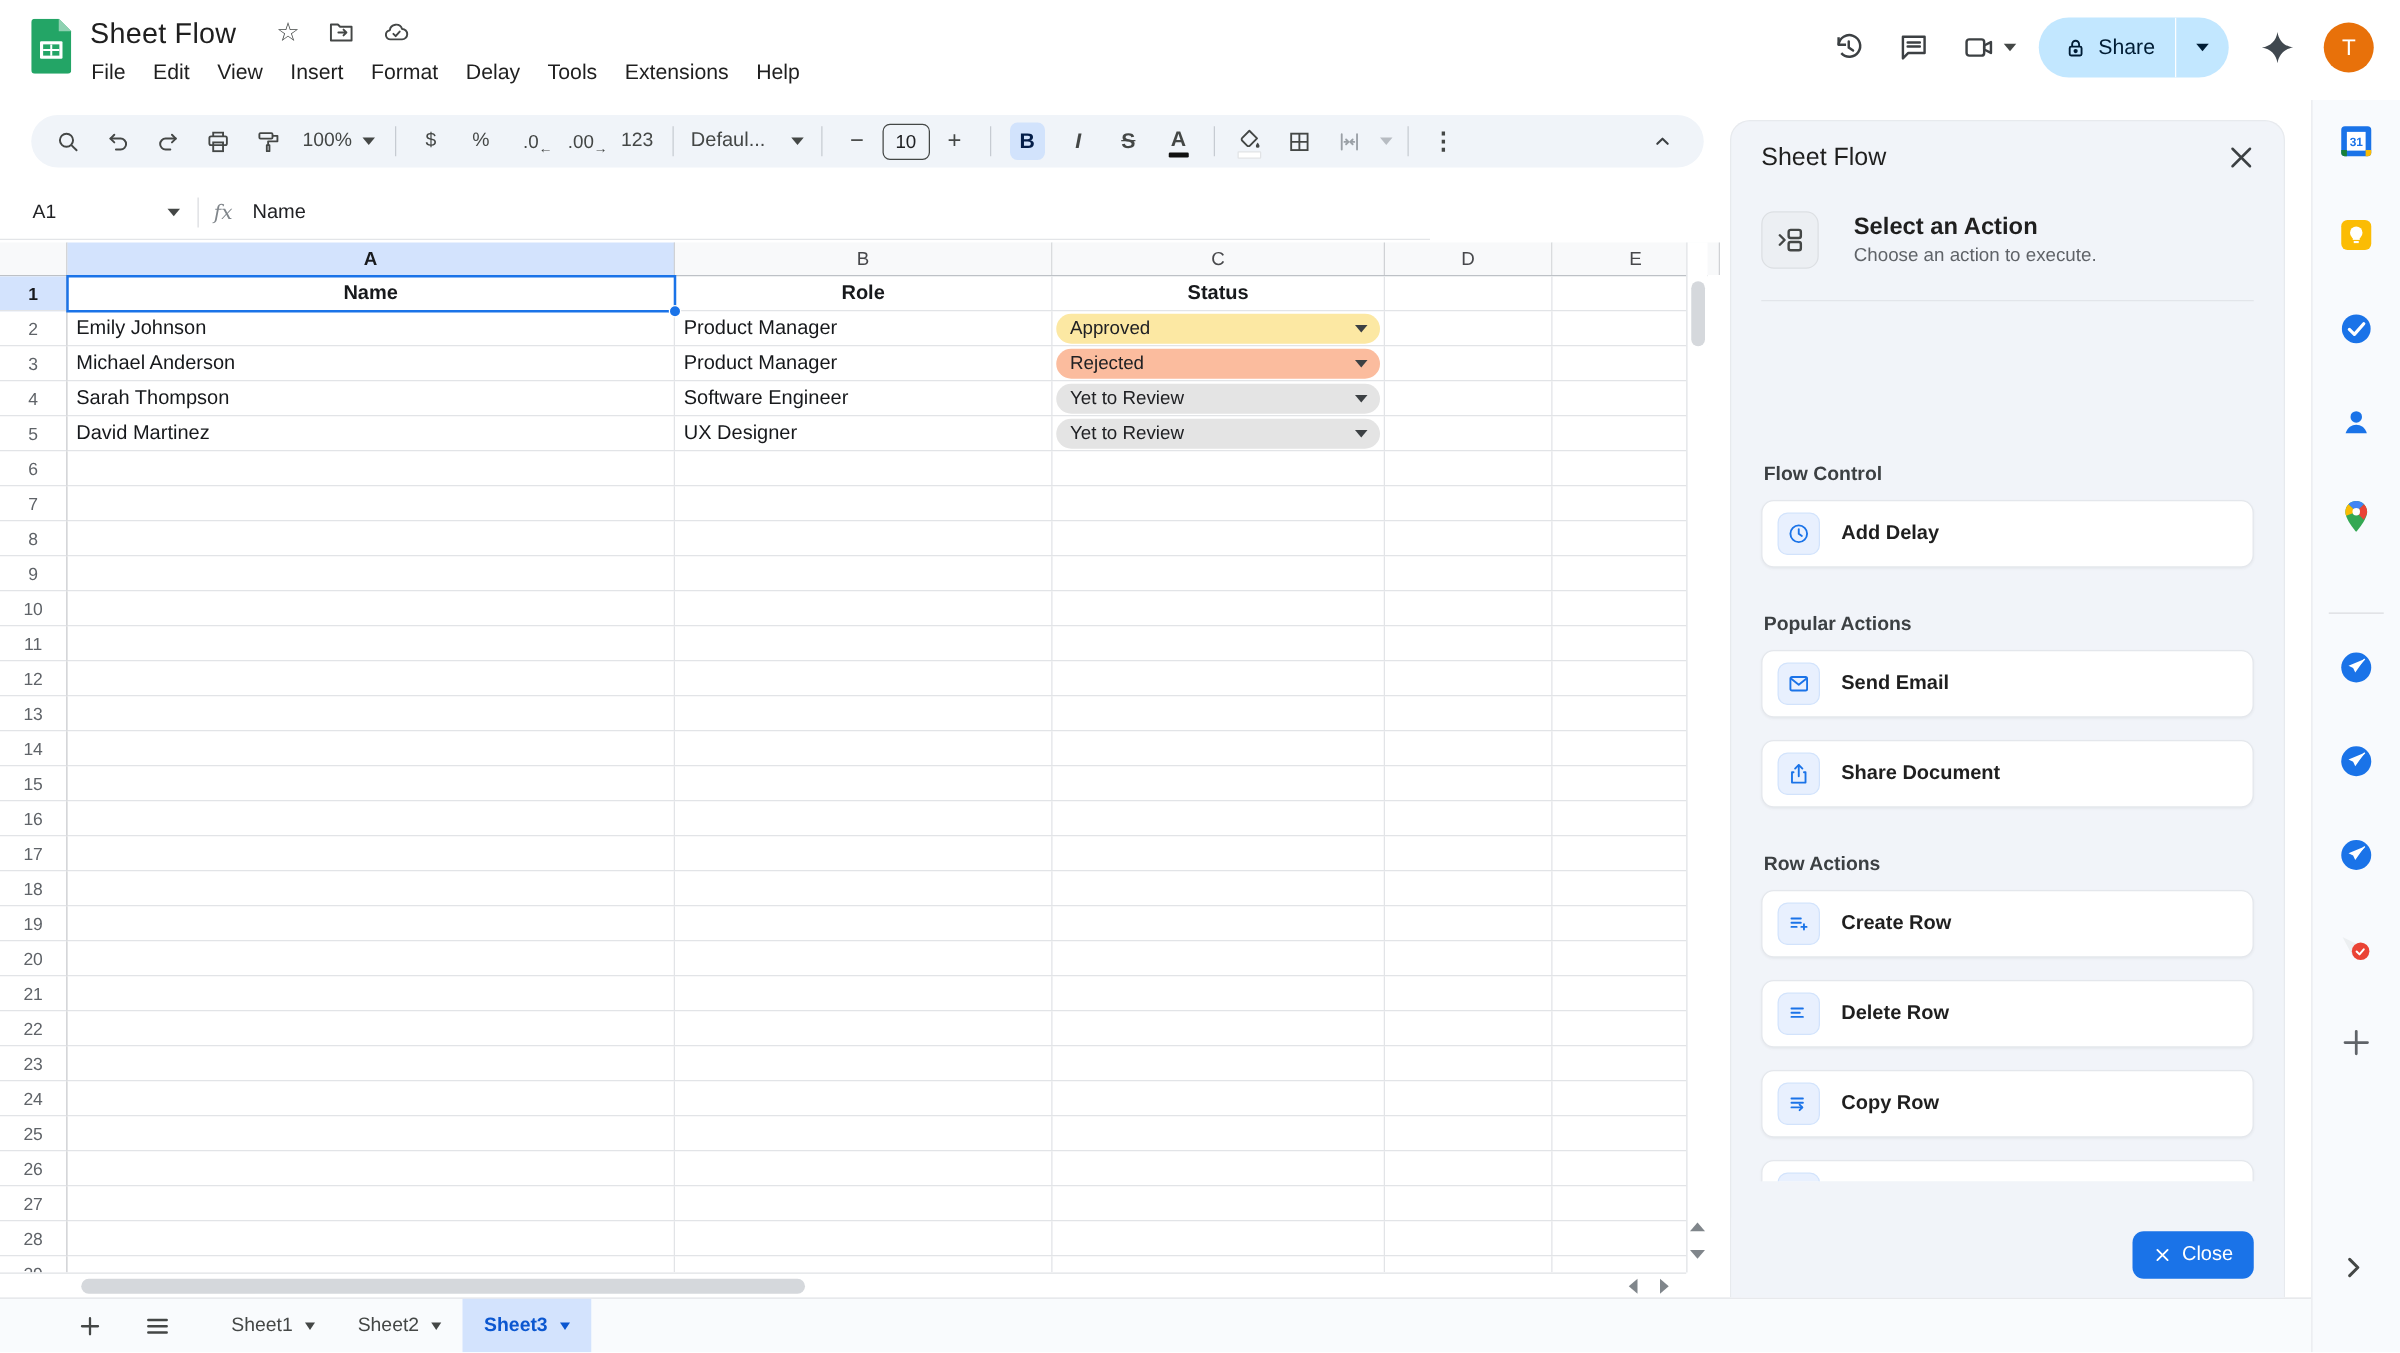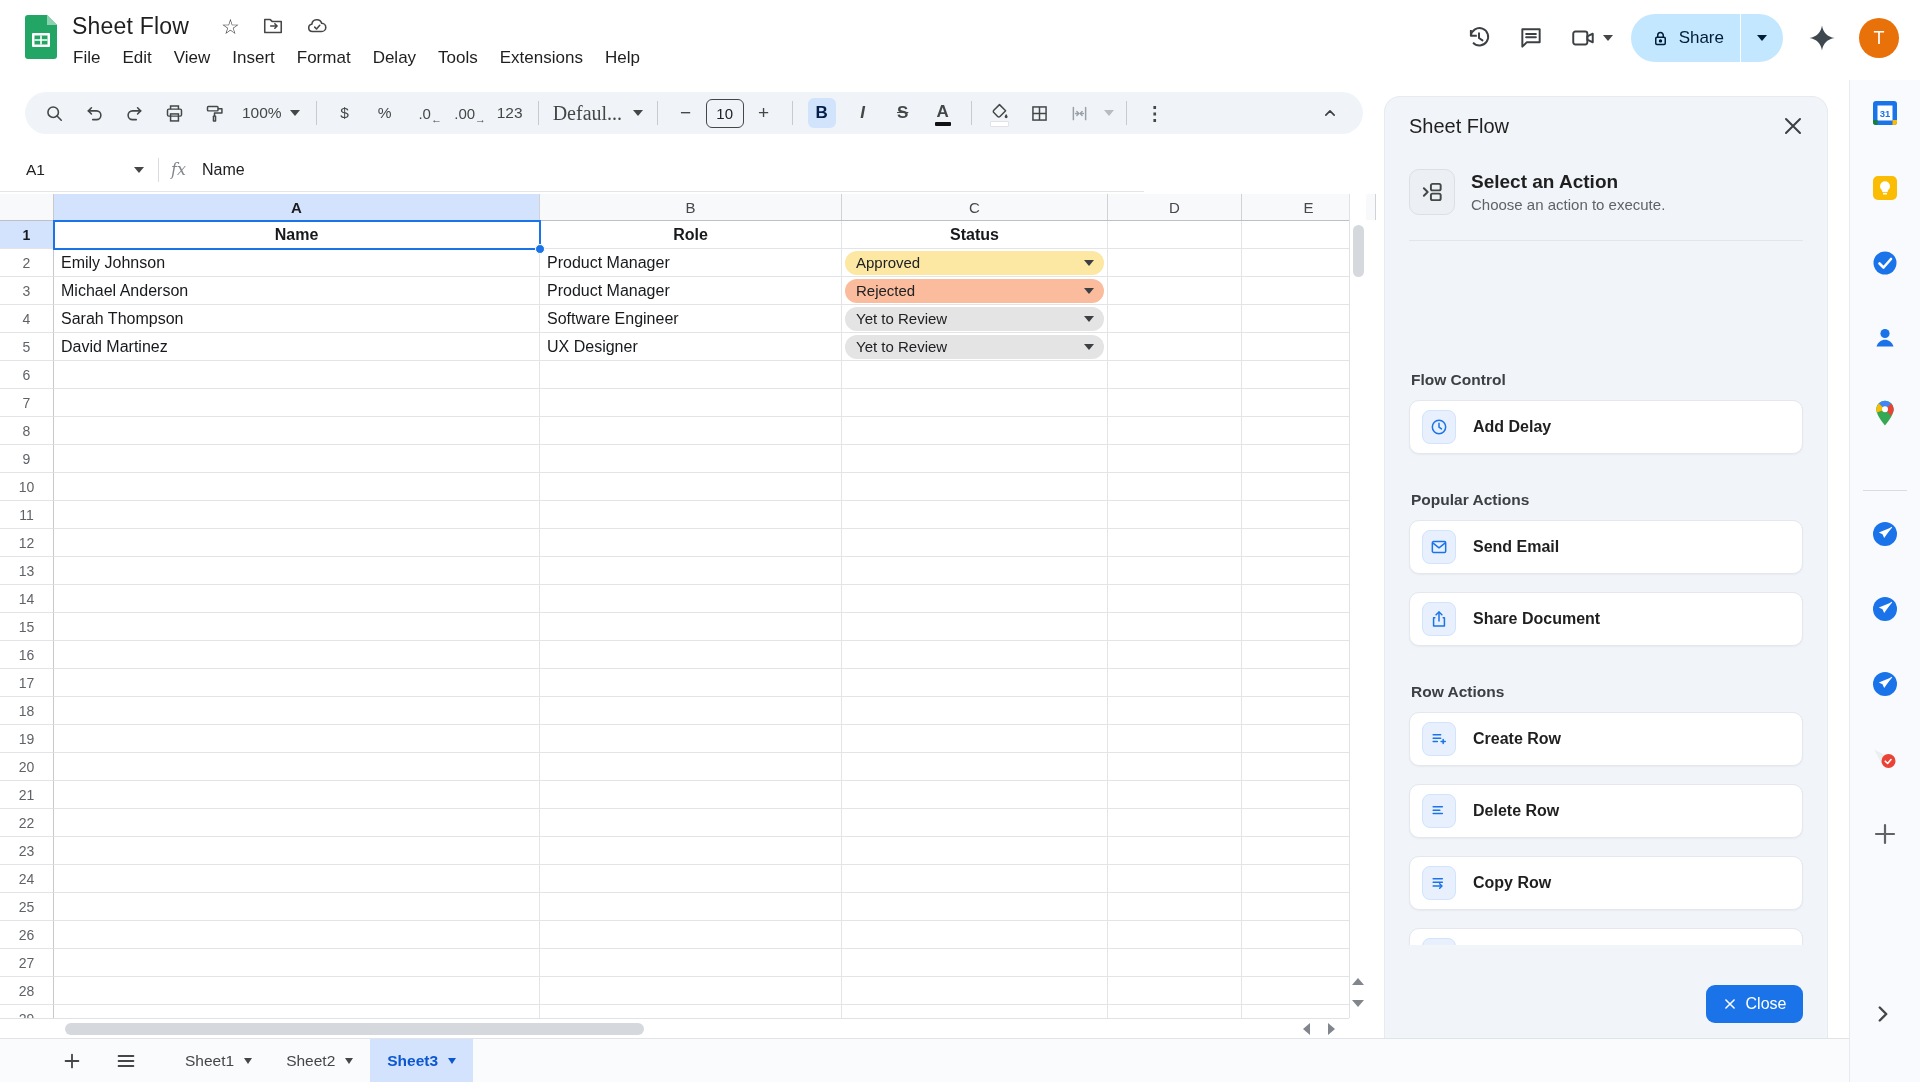--- a/index.html
+++ b/index.html
@@ -34,21 +34,21 @@
   
   .toolbar{position:absolute;left:25px;top:92px;width:1338px;height:42px;border-radius:21px;background:#f0f4f9;display:flex;align-items:center;padding:0;box-sizing:border-box;font-size:16px;color:#444746;}
   .tbtn{display:flex;align-items:center;justify-content:center;min-width:26px;height:30px;border-radius:6px;margin:0 7px;flex:none;}
   .tbtn svg{width:21px;height:21px;}
   .tb-div{width:1px;height:24px;background:#c6cbd2;margin:0 8px;flex:none;}
   .tb-text{font-size:15.5px;color:#444746;font-weight:500;}
   .zoom-box{display:flex;align-items:center;gap:8px;margin:0 8px;}
   .dec{position:relative;font-weight:500;font-size:15px;}
   .dec .mini-arr{position:absolute;font-size:11px;right:-11px;bottom:-3px;}
   .font-box{display:flex;align-items:center;gap:8px;margin:0 6px;}
-  .fname{font-size:20px;color:#444746;min-width:72px;font-family:Liberation Serif, serif;}
+  .fname{font-size:16px;color:#444746;min-width:72px;}
   .fsize{width:36px;height:27px;border:1.5px solid #444746;border-radius:6px;display:flex;align-items:center;justify-content:center;font-size:15px;color:#202124;background:transparent;}
   .bold-btn{background:#d2e3fc;color:#041e49;font-weight:700;font-size:17px;width:28px;}
   .ital{font-style:italic;font-size:17px;font-weight:600;}
   .strike{text-decoration:line-through;font-size:17px;font-weight:600;}
   .a-color{position:relative;font-size:17px;font-weight:600;padding-bottom:2px;}
   .a-color:after{content:"";position:absolute;left:-2px;right:-2px;bottom:-2px;height:4px;background:#111;border-radius:1px;}
   .fill-wrap{position:relative;padding-bottom:2px;}
   .fill-wrap:after{content:"";position:absolute;left:1px;right:1px;bottom:-2px;height:4px;background:#fff;border:1px solid #e1e3e6;border-radius:1px;}
   .grayed{color:#9aa0a6;}
   .more-dots{font-size:19px;font-weight:700;letter-spacing:0;}
@@ -103,21 +103,21 @@
   .sheet-tab{display:flex;align-items:center;gap:10px;padding:0 17px;font-size:15.5px;font-weight:500;color:#444746;}
   .sheet-tab .caret{border-top-color:#444746;border-left-width:4.5px;border-right-width:4.5px;}
   .sheet-tab.active{background:#d3e3fd;color:#0b57d0;font-weight:700;}
   .sheet-tab.active .caret{border-top-color:#0b57d0;}
 
   
   .sidebar{position:absolute;left:1384px;top:96px;width:444px;height:942px;background:#f1f4f9;border:1px solid #e7eaee;border-bottom:none;border-radius:16px 16px 0 0;box-sizing:border-box;overflow:hidden;}
   .sb-head{display:flex;align-items:center;justify-content:space-between;padding:17px 22px 0 24px;}
   .sb-title{font-size:20px;font-weight:500;color:#1f1f1f;}
   .sb-close{width:24px;height:24px;color:#3c4043;}
-  .sb-select{display:flex;align-items:center;gap:16px;padding:31px 24px 0 24px;}
+  .sb-select{display:flex;align-items:center;gap:28px;padding:31px 24px 0 24px;}
   .sb-select-icon{width:46px;height:46px;border-radius:10px;background:#eceff3;border:1px solid #dcdfe3;display:flex;align-items:center;justify-content:center;color:#444746;flex:none;box-sizing:border-box;}
   .sb-select-icon svg{width:26px;height:26px;}
   .sb-select-title{font-size:19px;font-weight:700;color:#1f1f1f;}
   .sb-select-sub{font-size:15px;color:#5f6368;margin-top:3px;}
   .sb-divider{height:1px;background:#e2e5ea;margin:25px 24px 0 24px;}
   .sb-scroll{position:absolute;left:0;top:258px;width:100%;height:590px;overflow:hidden;padding:0 24px;box-sizing:border-box;}
   .sb-section-label{font-size:15.5px;font-weight:700;color:#3c4043;margin:16px 0 11px 2px;}
   .sb-section-label.gap{margin-top:37px;}
   .action-card{height:54px;border-radius:10px;background:#fff;border:1px solid #e4e7ec;box-shadow:0 1px 2px rgba(60,64,67,.06);display:flex;align-items:center;padding-left:12px;box-sizing:border-box;margin-bottom:18px;}
   .card-icon{width:34px;height:34px;border-radius:8px;background:#e8f0fe;border:1px solid #d2e3fc;display:flex;align-items:center;justify-content:center;color:#1a73e8;flex:none;box-sizing:border-box;}

